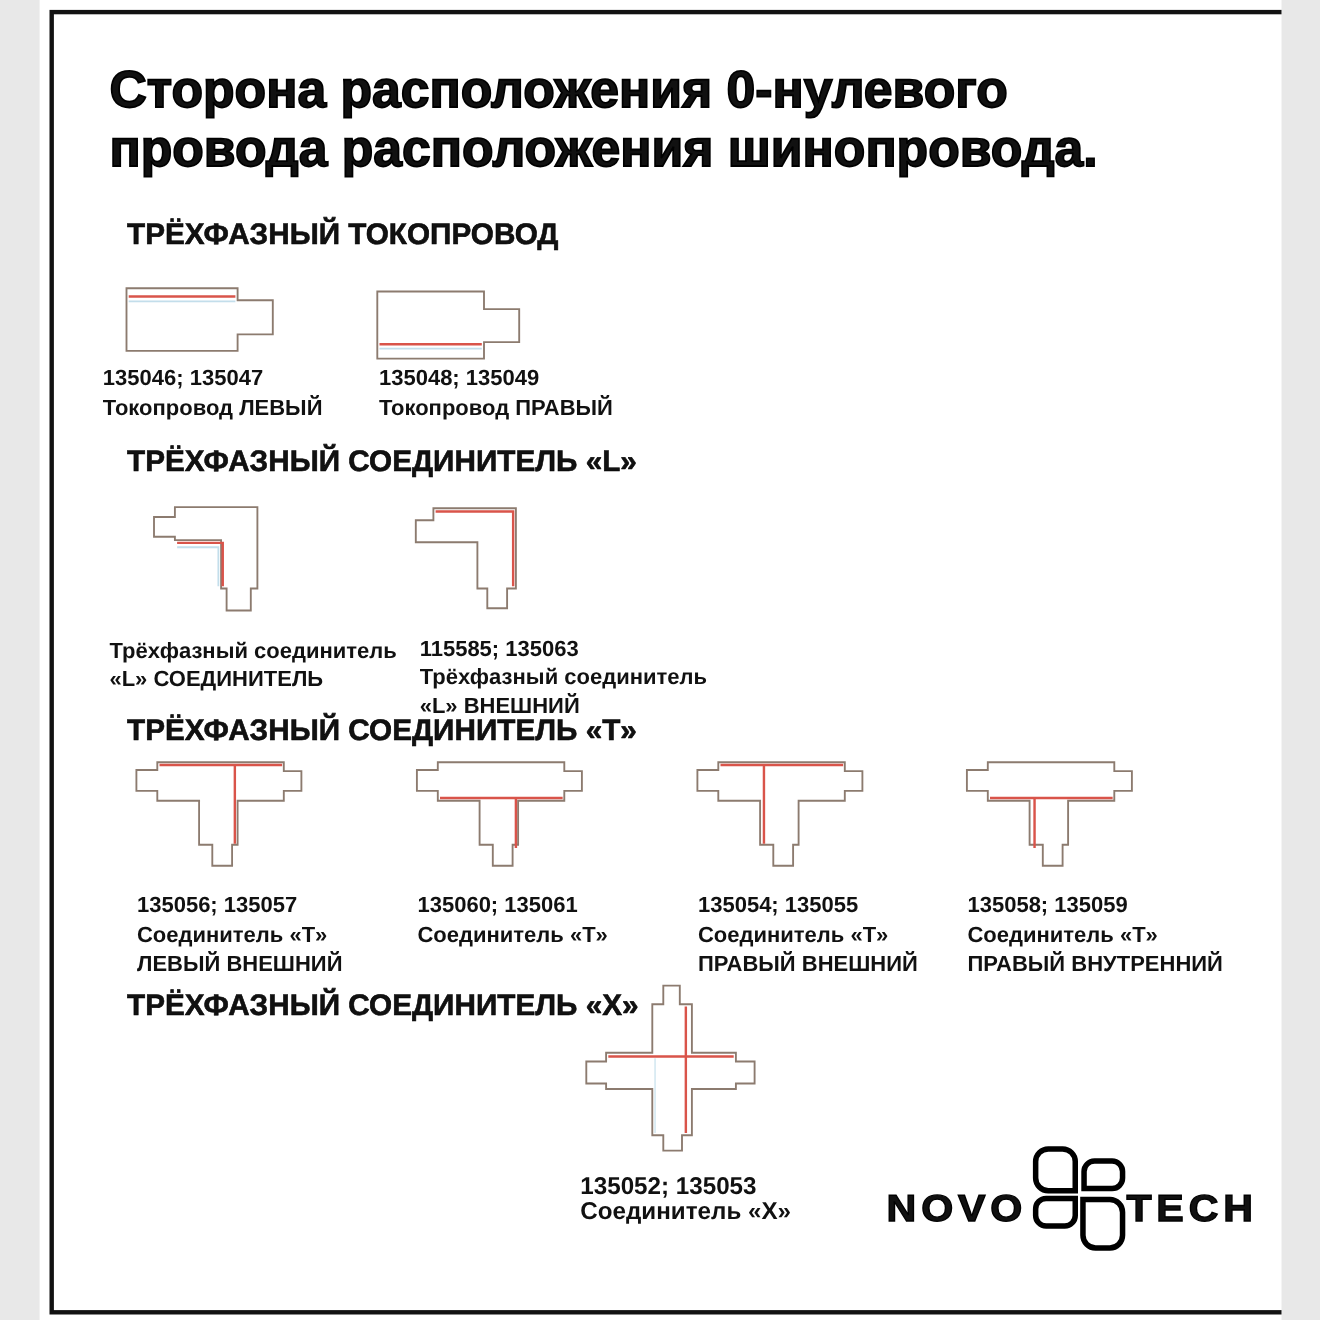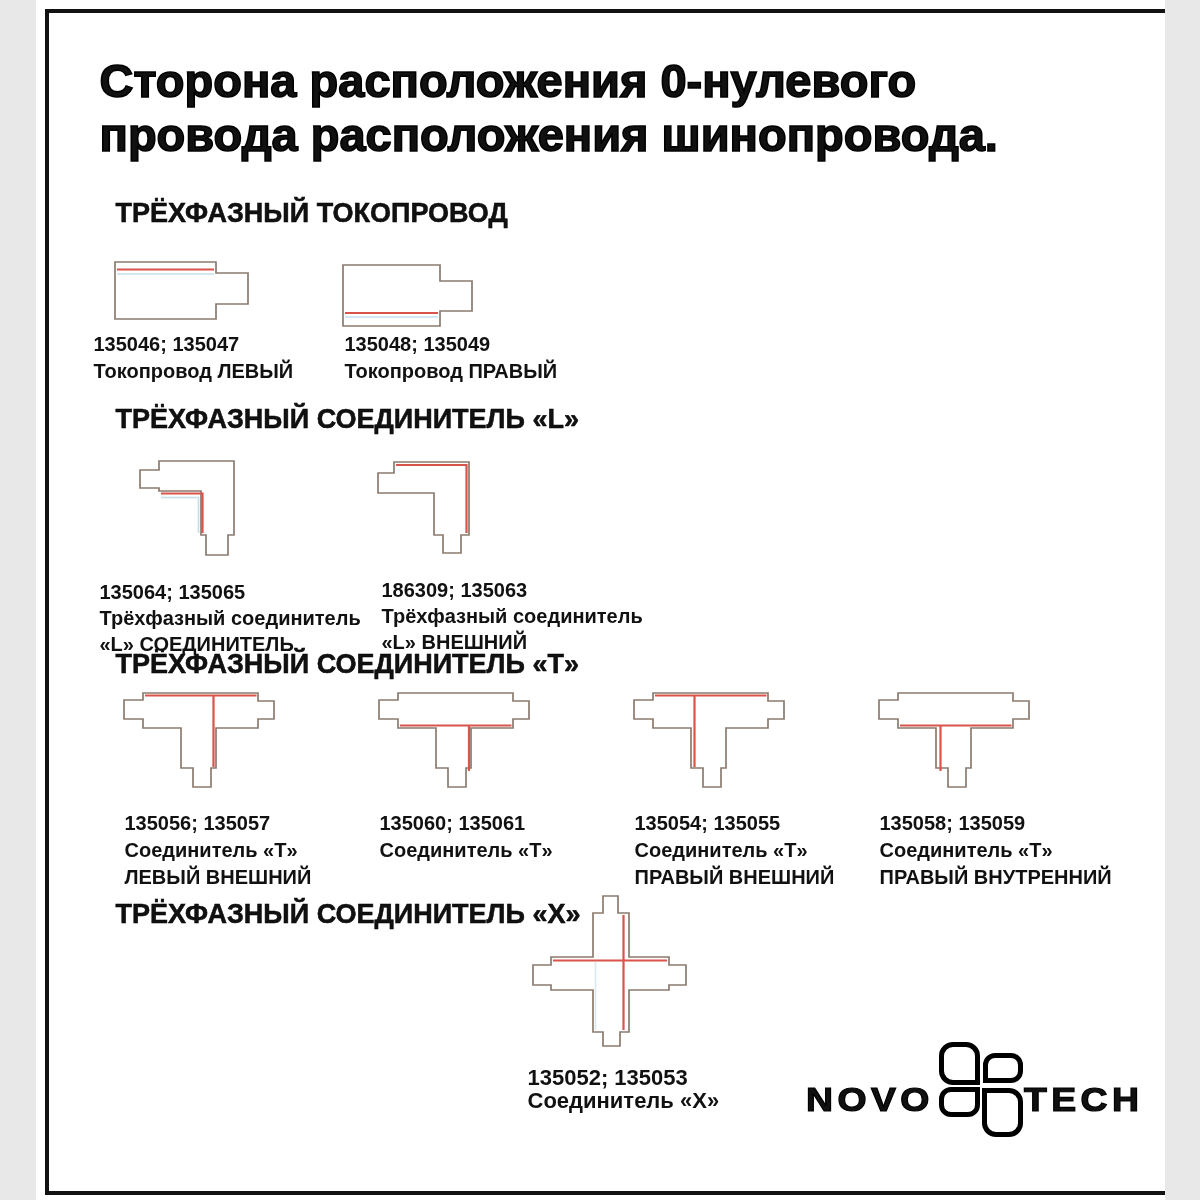--- a/index.html
+++ b/index.html
@@ -115,26 +115,25 @@
   <div class="item-label" style="left:58px;top:331px;">
     <div>135046; 135047</div>
     <div>Токопровод ЛЕВЫЙ</div>
   </div>
   <div class="item-label" style="left:309px;top:331px;">
     <div>135048; 135049</div>
     <div>Токопровод ПРАВЫЙ</div>
   </div>
 
   <div class="item-label" style="left:64px;top:579px;line-height:26px;">
-    <div>135064; 135065</div>
     <div>Трёхфазный соединитель</div>
     <div>«L» СОЕДИНИТЕЛЬ</div>
   </div>
   <div class="item-label" style="left:346px;top:577px;line-height:26px;">
-    <div>186309; 135063</div>
+    <div>115585; 135063</div>
     <div>Трёхфазный соединитель</div>
     <div>«L» ВНЕШНИЙ</div>
   </div>
 
   <div class="item-label" style="left:89px;top:810px;">
     <div>135056; 135057</div>
     <div>Соединитель «Т»</div>
     <div>ЛЕВЫЙ ВНЕШНИЙ</div>
   </div>
   <div class="item-label" style="left:344px;top:810px;">

